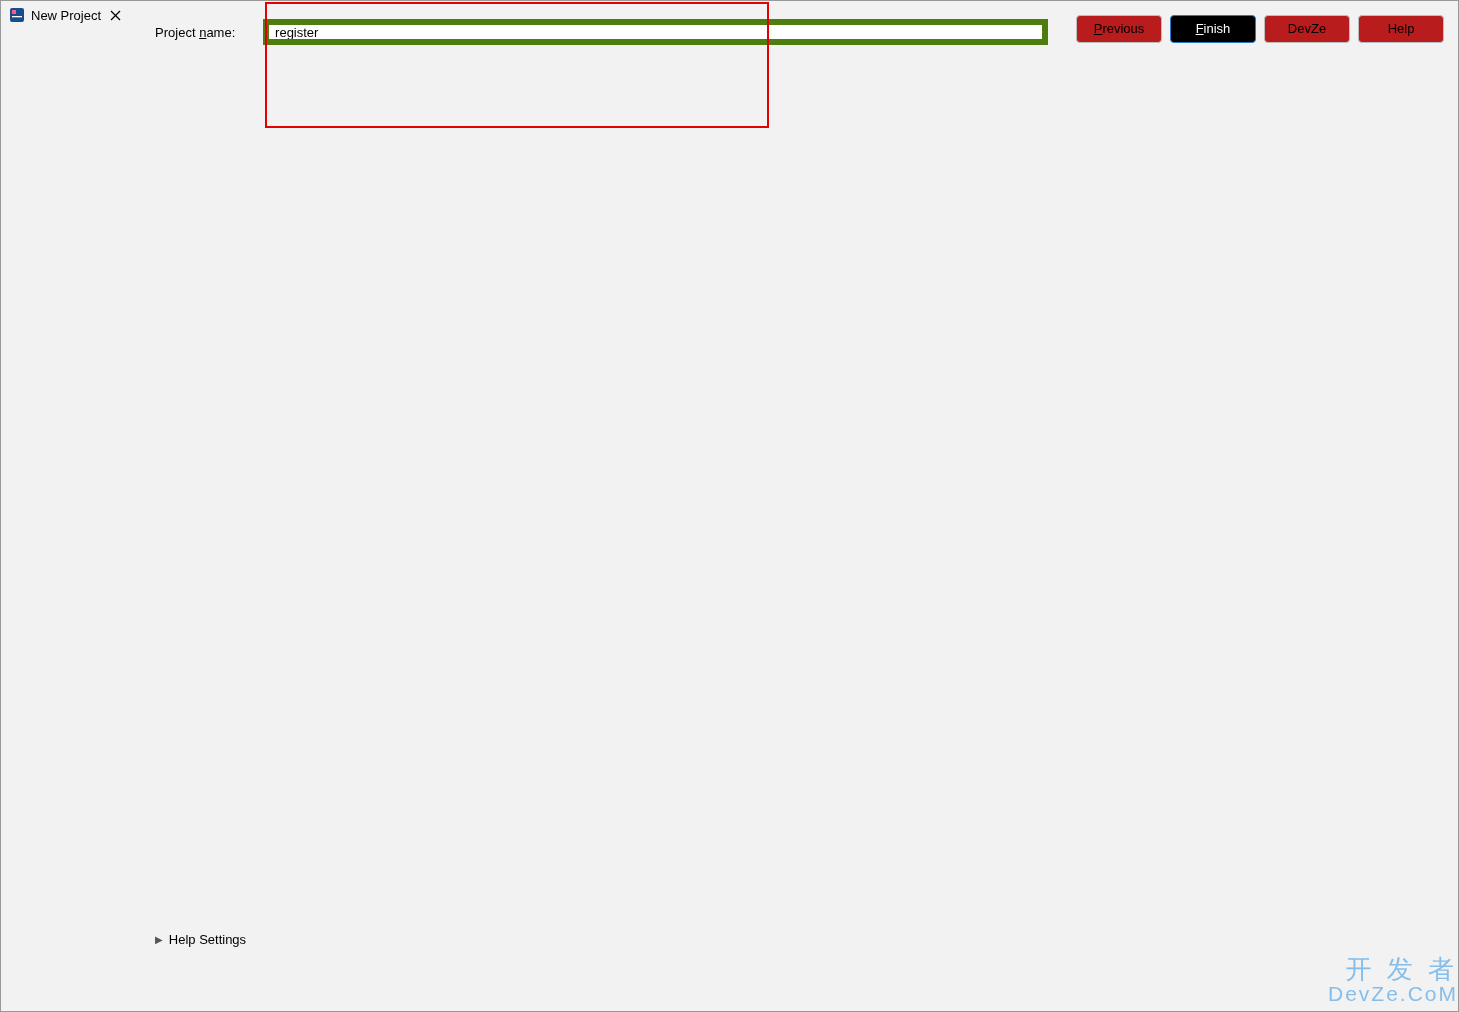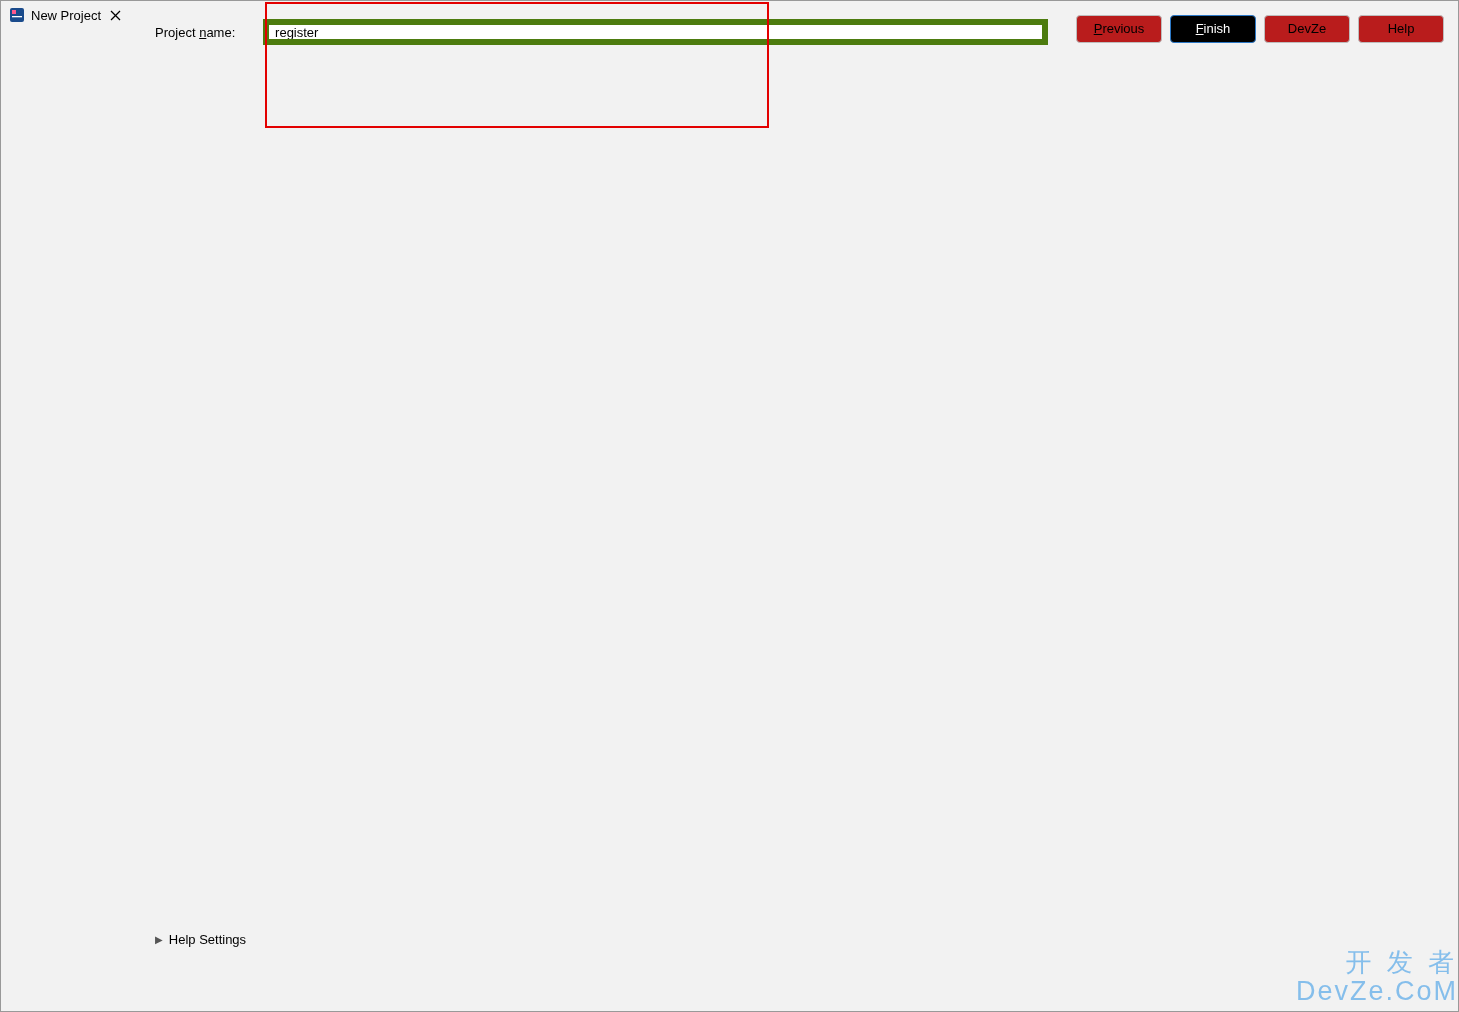--- a/index.html
+++ b/index.html
@@ -158,21 +158,21 @@
       color: rgba(102,175,233,0.78);
       font-size: 26px;
       letter-spacing: 4px;
       font-weight: 400;
       pointer-events: none;
       text-align: right;
       line-height: 1.05;
       font-family: "Microsoft YaHei","Segoe UI",sans-serif;
     }
     .watermark .line2 {
-      font-size: 27px;
+      font-size: 21px;
       letter-spacing: 2px;
     }
   </style>
 </head>
 <body>
 
 <div class="window">
   <div class="titlebar">
     <span class="app-icon">
       <svg width="16" height="16" viewBox="0 0 16 16">

